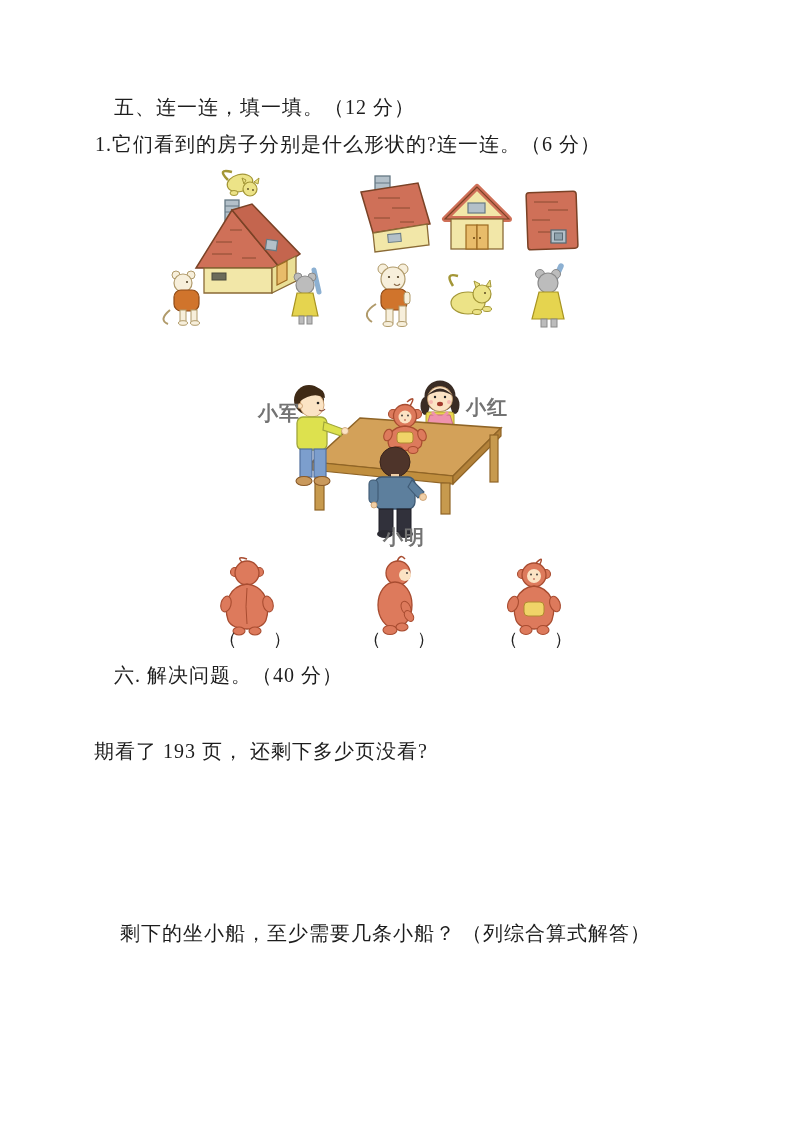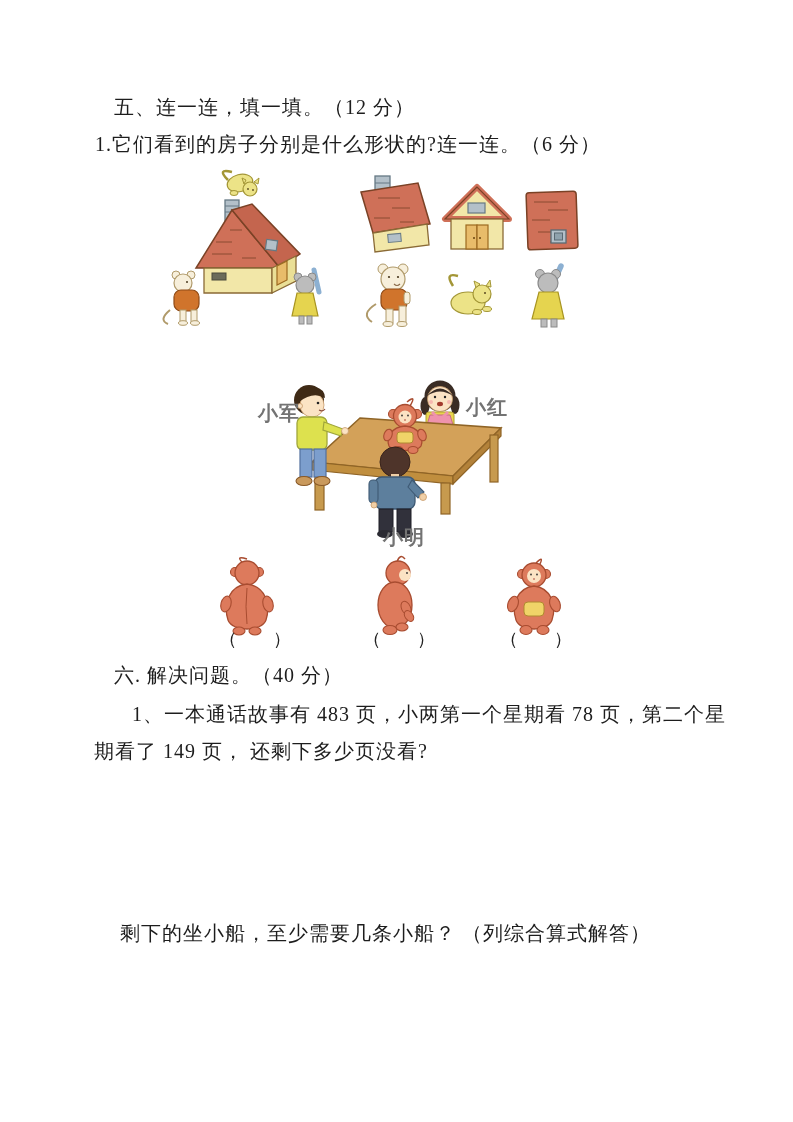--- a/index.html
+++ b/index.html
@@ -255,17 +255,16 @@
       <ellipse cx="326" cy="78" rx="6" ry="4.5" fill="#dd7a5c" stroke="#a84c30" stroke-width="1.1"></ellipse>
       <ellipse cx="343" cy="78" rx="6" ry="4.5" fill="#dd7a5c" stroke="#a84c30" stroke-width="1.1"></ellipse>
     </g>
   </svg>
 
   <div class="brk" style="left:219px;top:627px">（　　）</div>
   <div class="brk" style="left:363px;top:627px">（　　）</div>
   <div class="brk" style="left:500px;top:627px">（　　）</div>
 
   <div class="t" style="left:114px;top:663px">六. 解决问题。（40 分）</div>
-  <div class="t" style="left:132px;top:702px">1、一本通话故事有 483 页，小两第一个星期看 78 页，第二个星</div>
-  <div class="t" style="left:94px;top:739px">期看了 149 页， 还剩下多少页没看?</div>
+  <div class="t" style="left:94px;top:739px">期看了 193 页， 还剩下多少页没看?</div>
   <div class="t" style="left:120px;top:921px">剩下的坐小船，至少需要几条小船？ （列综合算式解答）</div>
 
 </div>
 
 </body></html>

